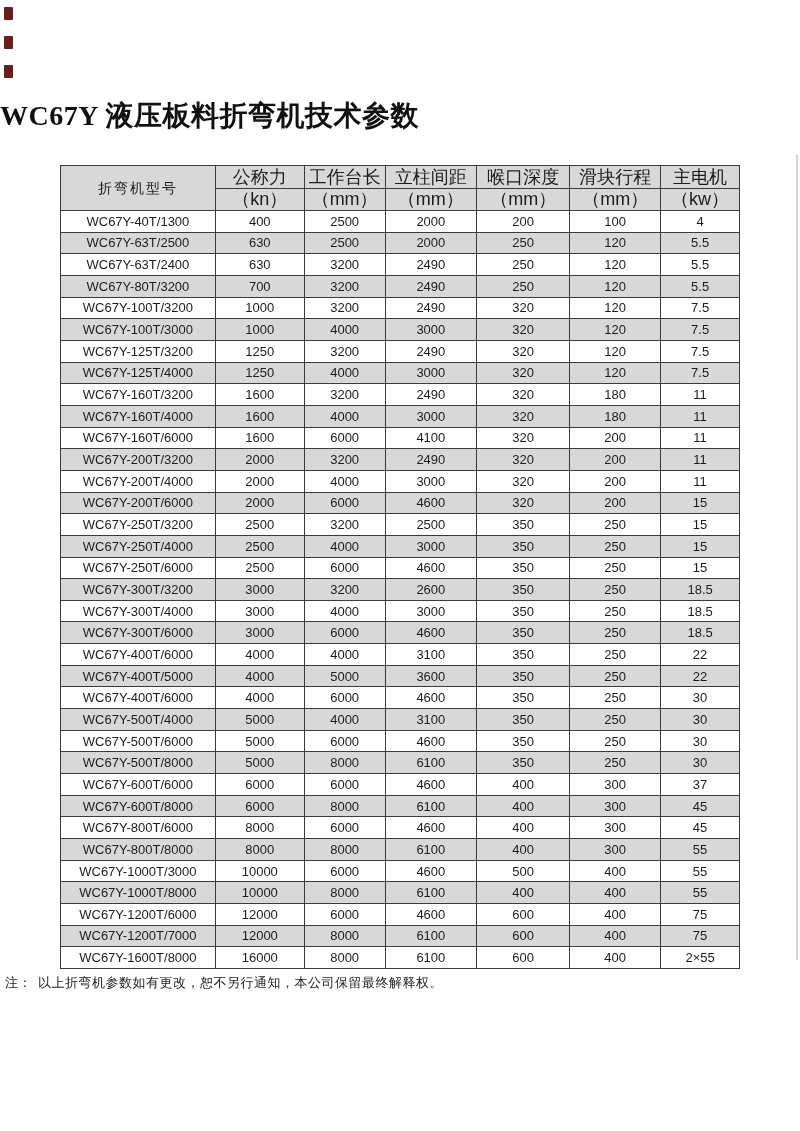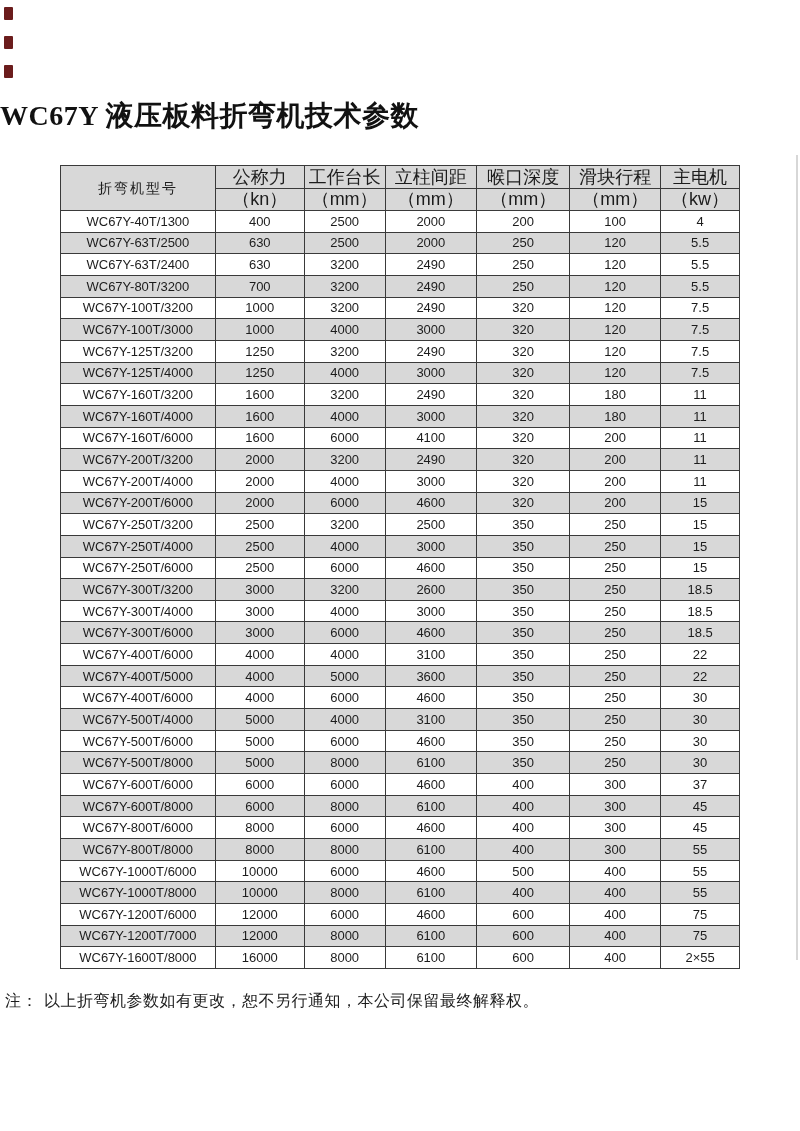--- a/index.html
+++ b/index.html
@@ -58,22 +58,22 @@
   }
   table.spec tbody td{
     height:21.66px;
     background:#ffffff;
   }
   table.spec tbody tr:nth-child(even) td{
     background:var(--gray);
   }
   .note-line{
     width:680px;
-    margin:22px 0 0 5px;
-    font-size:16px;
+    margin:5px 0 0 5px;
+    font-size:13px;
     color:var(--text);
     letter-spacing:0.5px;
     white-space:nowrap;
   }
   .note-line .note-prefix{ margin-right:6px; }
   .scan-marks{ position:absolute; left:4px; top:7px; width:10px; }
   .scan-mark{
     width:9px; height:13px;
     background:var(--mark);
     margin-bottom:16px;
@@ -393,21 +393,21 @@
       <tr>
         <td>WC67Y-800T/8000</td>
         <td>8000</td>
         <td>8000</td>
         <td>6100</td>
         <td>400</td>
         <td>300</td>
         <td>55</td>
       </tr>
       <tr>
-        <td>WC67Y-1000T/6000</td>
+        <td>WC67Y-1000T/3000</td>
         <td>10000</td>
         <td>6000</td>
         <td>4600</td>
         <td>500</td>
         <td>400</td>
         <td>55</td>
       </tr>
       <tr>
         <td>WC67Y-1000T/8000</td>
         <td>10000</td>

